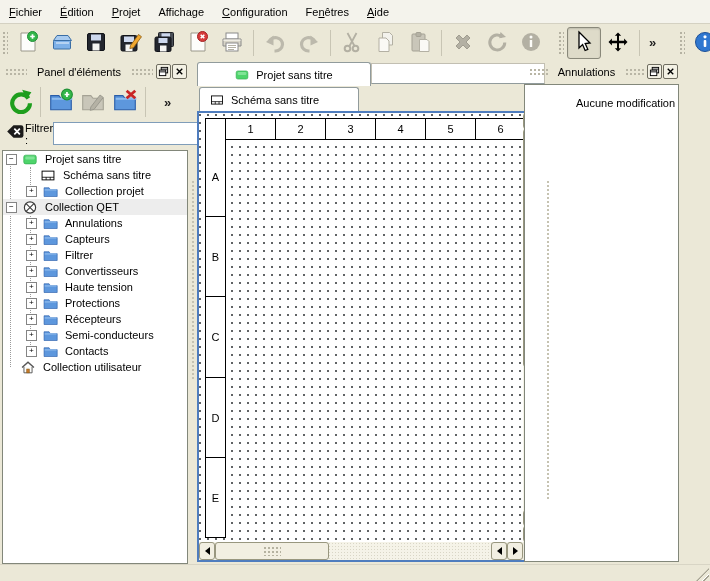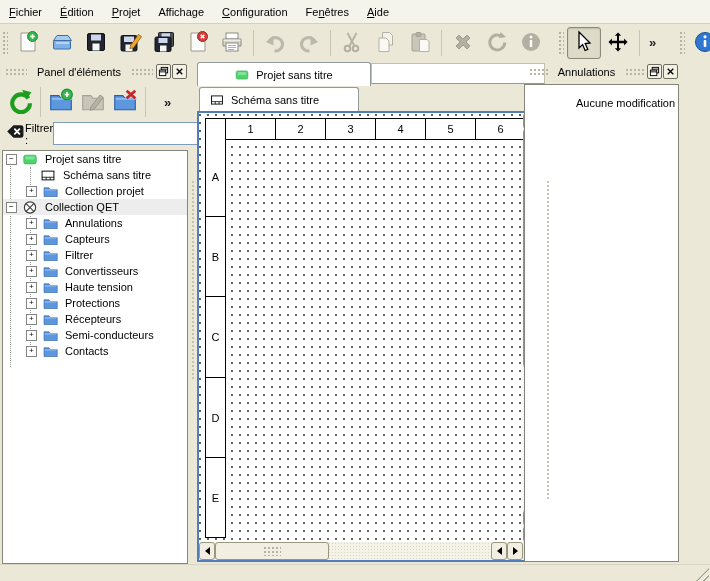--- a/index.html
+++ b/index.html
@@ -416,20 +416,29 @@
           <span class="tlabel">Semi-conducteurs</span>
         </div>
         <div class="tree-row" style="padding-left: 23px;">
           <span class="exp">+</span>
           <span class="ticon"><svg viewBox="0 0 24 24">
               <path d="M2.5 6h8l2 3h11V20h-21z" fill="#5d97dd" stroke="#2a5da8"></path>
               <path d="M3.5 9.5h19" stroke="#8fbcee" stroke-width="2"></path>
             </svg></span>
           <span class="tlabel">Contacts</span>
         </div>
+        <div class="tree-row" style="padding-left: 3px;">
+          <span class="exp none"></span>
+          <span class="ticon"><svg viewBox="0 0 24 24">
+              <path d="M2.5 12L12 3.5 21.5 12" fill="none" stroke="#555" stroke-width="2.2"></path>
+              <path d="M5.5 11v9.5h13V11" fill="#fcfcfa" stroke="#555" stroke-width="1.5"></path>
+              <rect x="10" y="14.5" width="4" height="6" fill="#c87a2a" stroke="#8a5a10"></rect>
+            </svg></span>
+          <span class="tlabel">Collection utilisateur</span>
+        </div>
       </div>
   </div>
 
   <div id="project-tabbar">
     <div id="project-tab" class="tab">
       <svg viewBox="0 0 24 24">
           <rect x="2" y="5" width="20" height="14" rx="3" fill="#4ed46b" stroke="#2aa648"></rect>
           <rect x="4.5" y="7" width="15" height="5" rx="2" fill="#8ae69e" opacity="0.85"></rect>
         </svg>
       <span>Projet sans titre</span>

